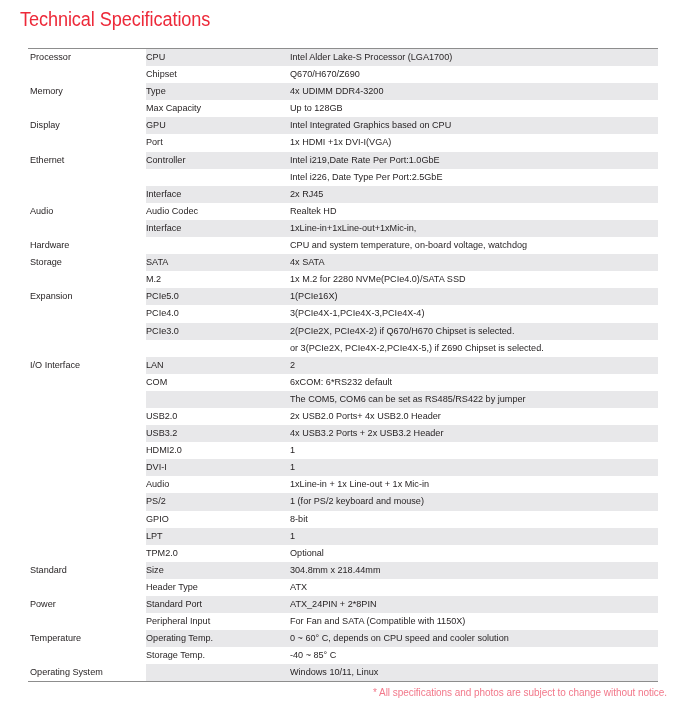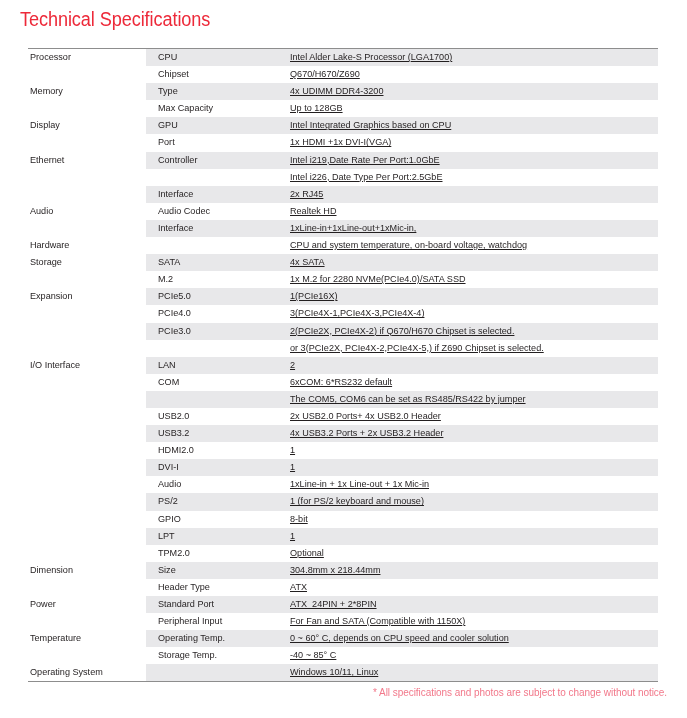--- a/index.html
+++ b/index.html
@@ -56,25 +56,24 @@
   }
   col.c-cat  { width: 118px; }
   col.c-sub  { width: 132px; }
   col.c-val  { width: 380px; }
 
   td.cat {
     background: #ffffff;
     padding-left: 2px;
   }
   td.sub {
-    padding-left: 12px;
+    padding-left: 0;
   }
   td.val {
     padding-left: 12px;
-    text-decoration: underline;
   }
   tr.stripe td.sub,
   tr.stripe td.val {
     background: #e8e8ea;
   }
   tr.plain td.sub,
   tr.plain td.val {
     background: #ffffff;
   }
   
@@ -263,21 +262,21 @@
           <td class="cat"></td>
           <td class="sub">LPT</td>
           <td class="val">1</td>
         </tr>
         <tr class="plain">
           <td class="cat"></td>
           <td class="sub">TPM2.0</td>
           <td class="val">Optional</td>
         </tr>
         <tr class="stripe">
-          <td class="cat">Dimension</td>
+          <td class="cat">Standard</td>
           <td class="sub">Size</td>
           <td class="val">304.8mm x 218.44mm</td>
         </tr>
         <tr class="plain">
           <td class="cat"></td>
           <td class="sub">Header Type</td>
           <td class="val">ATX</td>
         </tr>
         <tr class="stripe">
           <td class="cat">Power</td>

